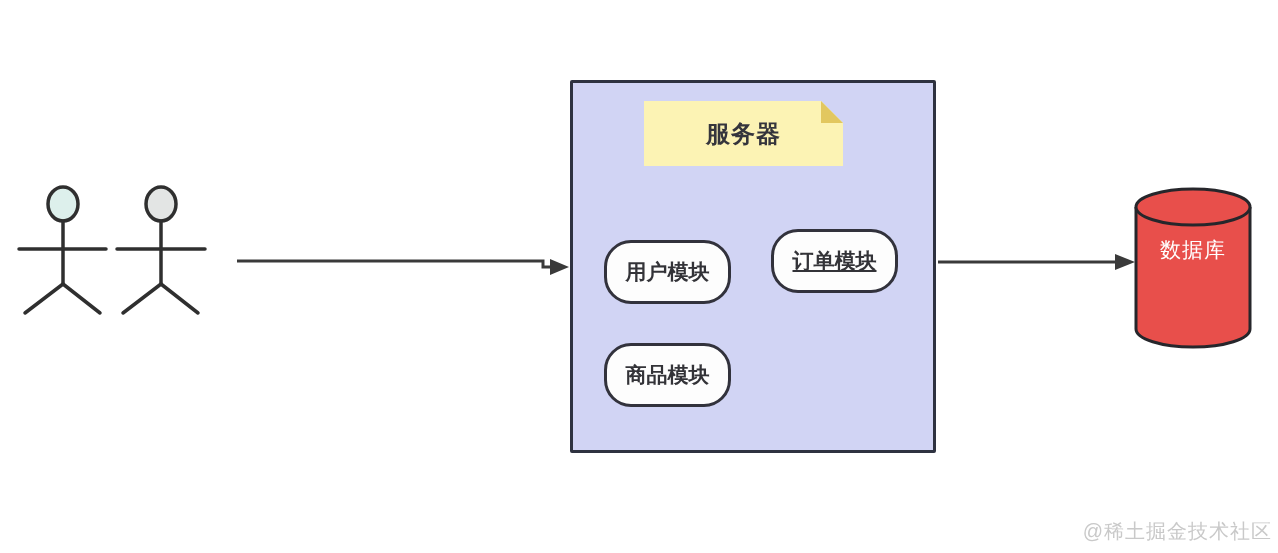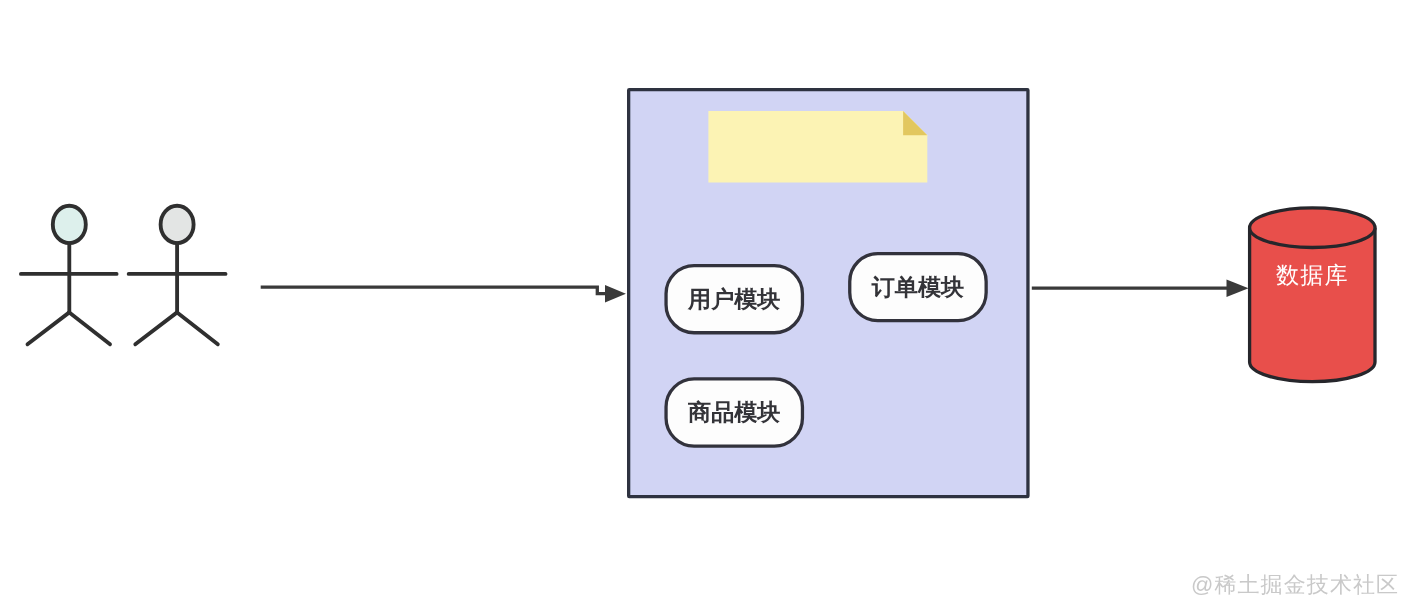--- a/index.html
+++ b/index.html
@@ -43,21 +43,21 @@
     position: absolute;
     width: 127px; height: 64px;
     background: #fdfdfd;
     border: 3px solid #32323c;
     border-radius: 27px;
     display: flex; align-items: center; justify-content: center;
     font-size: 21px; font-weight: bold; color: #333338;
     z-index: 2;
   }
   .module.m-user    { left: 604px; top: 240px; }
-  .module.m-order   { left: 771px; top: 229px; }
+  .module.m-order   { left: 771px; top: 229px; text-decoration: underline; }
   .module.m-product { left: 604px; top: 343px; }
   .module.m-payment { left: 771px; top: 344px; }
 
   .db-label {
     position: absolute;
     left: 1136px; top: 234px;
     width: 114px; height: 32px;
     display: flex; align-items: center; justify-content: center;
     font-size: 21px; font-weight: 500; color: #ffffff;
     letter-spacing: 1px;
@@ -111,20 +111,21 @@
       <line x1="938" y1="262" x2="1117" y2="262" stroke="#3a3a3a" stroke-width="3"></line>
       <polygon points="1135,262 1115,254 1115,270" fill="#3a3a3a"></polygon>
     </g>
 
     <g stroke="#26262b" stroke-width="3" fill="#e84f4b">
       <path d="M1136,207 L1136,329 A57,18 0 0 0 1250,329 L1250,207"></path>
       <ellipse cx="1193" cy="207" rx="57" ry="18"></ellipse>
     </g>
   </svg>
 
+  <div class="note-label">服务器</div>
 
   <div class="module m-user">用户模块</div>
   <div class="module m-order">订单模块</div>
   <div class="module m-product">商品模块</div>
 
   <div class="db-label">数据库</div>
 
   <div class="watermark">@稀土掘金技术社区</div>
 </div>
 

